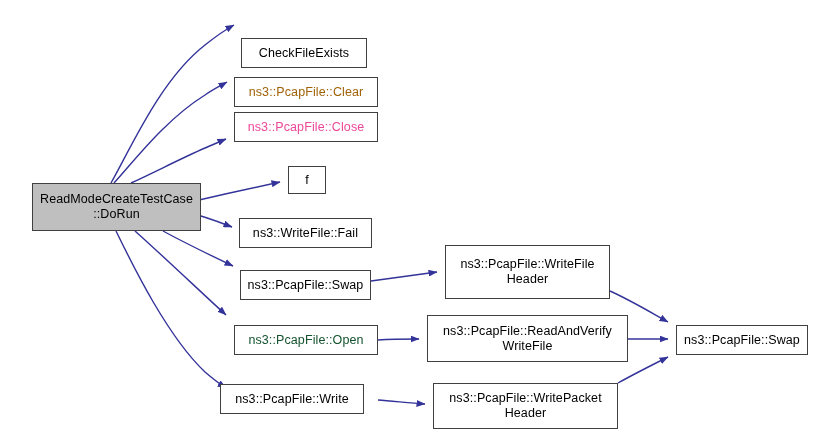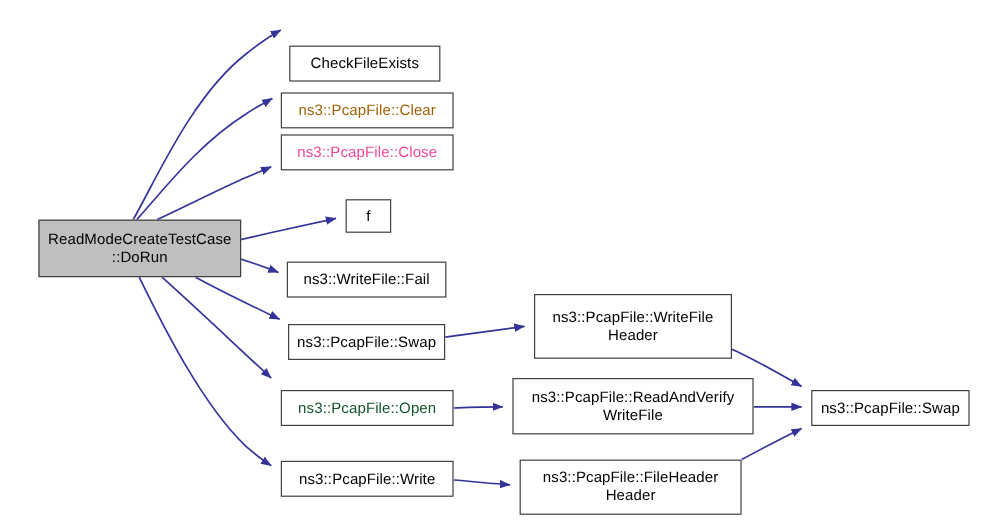--- a/index.html
+++ b/index.html
@@ -77,23 +77,23 @@
   <div id="node-layer">
       <div class="node highlight" style="left: 3px; top: 183px; width: 169px; height: 48px; border-color: rgb(64, 64, 64); background: rgb(191, 191, 191); color: rgb(0, 0, 0); margin-left: 29px;">ReadModeCreateTestCase
 ::DoRun</div>
       <div class="node" style="left: 241px; top: 3px; width: 126px; height: 30px; border-color: rgb(64, 64, 64); background: rgb(255, 255, 255); color: rgb(0, 0, 0); margin-top: 35px;">CheckFileExists</div>
       <div class="node" style="left: 234px; top: 77px; width: 144px; height: 30px; border-color: rgb(64, 64, 64); background: rgb(255, 255, 255); color: #a16207;">ns3::PcapFile::Clear</div>
       <div class="node" style="left: 234px; top: 112px; width: 144px; height: 30px; border-color: rgb(64, 64, 64); background: rgb(255, 255, 255); color: #ec4899;">ns3::PcapFile::Close</div>
       <div class="node" style="left: 288px; top: 166px; width: 38px; height: 28px; border-color: rgb(64, 64, 64); background: rgb(255, 255, 255); color: rgb(0, 0, 0);">f</div>
       <div class="node" style="left: 239px; top: 218px; width: 133px; height: 30px; border-color: rgb(64, 64, 64); background: rgb(255, 255, 255); color: rgb(0, 0, 0);">ns3::WriteFile::Fail</div>
       <div class="node" style="left: 240px; top: 270px; width: 131px; height: 30px; border-color: rgb(64, 64, 64); background: rgb(255, 255, 255); color: rgb(0, 0, 0);">ns3::PcapFile::Swap</div>
       <div class="node" style="left: 234px; top: 325px; width: 144px; height: 30px; border-color: rgb(64, 64, 64); background: rgb(255, 255, 255); color: #14532d;">ns3::PcapFile::Open</div>
-      <div class="node" style="left: 234px; top: 384px; width: 144px; height: 30px; border-color: rgb(64, 64, 64); background: rgb(255, 255, 255); color: rgb(0, 0, 0); text-align: right;">ns3::PcapFile::Write</div>
+      <div class="node" style="left: 220px; top: 384px; width: 144px; height: 30px; border-color: rgb(64, 64, 64); background: rgb(255, 255, 255); color: rgb(0, 0, 0); text-align: right;">ns3::PcapFile::Write</div>
       <div class="node" style="left: 445px; top: 245px; width: 165px; height: 54px; border-color: rgb(64, 64, 64); background: rgb(255, 255, 255); color: rgb(0, 0, 0);">ns3::PcapFile::WriteFile
 Header</div>
       <div class="node" style="left: 427px; top: 315px; width: 201px; height: 47px; border-color: rgb(64, 64, 64); background: rgb(255, 255, 255); color: rgb(0, 0, 0);">ns3::PcapFile::ReadAndVerify
 WriteFile</div>
-      <div class="node" style="left: 433px; top: 383px; width: 185px; height: 46px; border-color: rgb(64, 64, 64); background: rgb(255, 255, 255); color: rgb(0, 0, 0);">ns3::PcapFile::FileHeader
+      <div class="node" style="left: 433px; top: 383px; width: 185px; height: 46px; border-color: rgb(64, 64, 64); background: rgb(255, 255, 255); color: rgb(0, 0, 0);">ns3::PcapFile::WritePacket
 Header</div>
       <div class="node" style="left: 676px; top: 325px; width: 132px; height: 30px; border-color: rgb(64, 64, 64); background: rgb(255, 255, 255); color: rgb(0, 0, 0);">ns3::PcapFile::Swap</div>
     </div>
 
 </div>
 
 </body></html>

